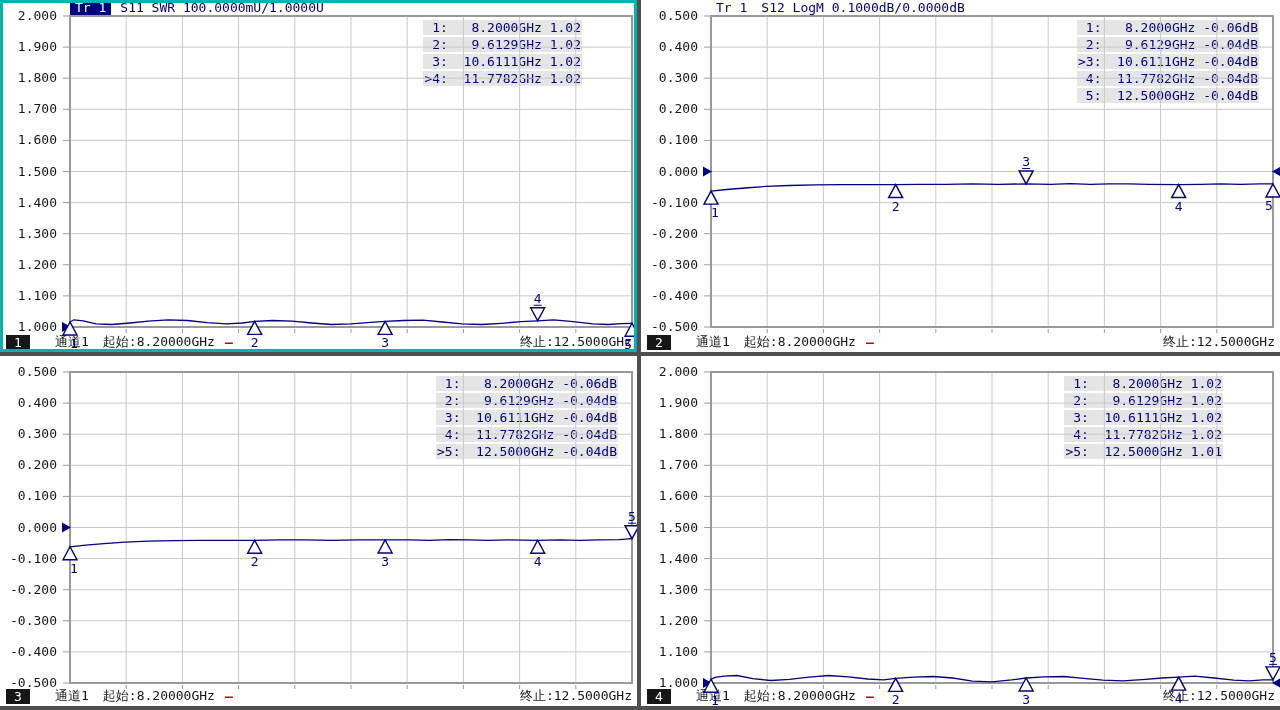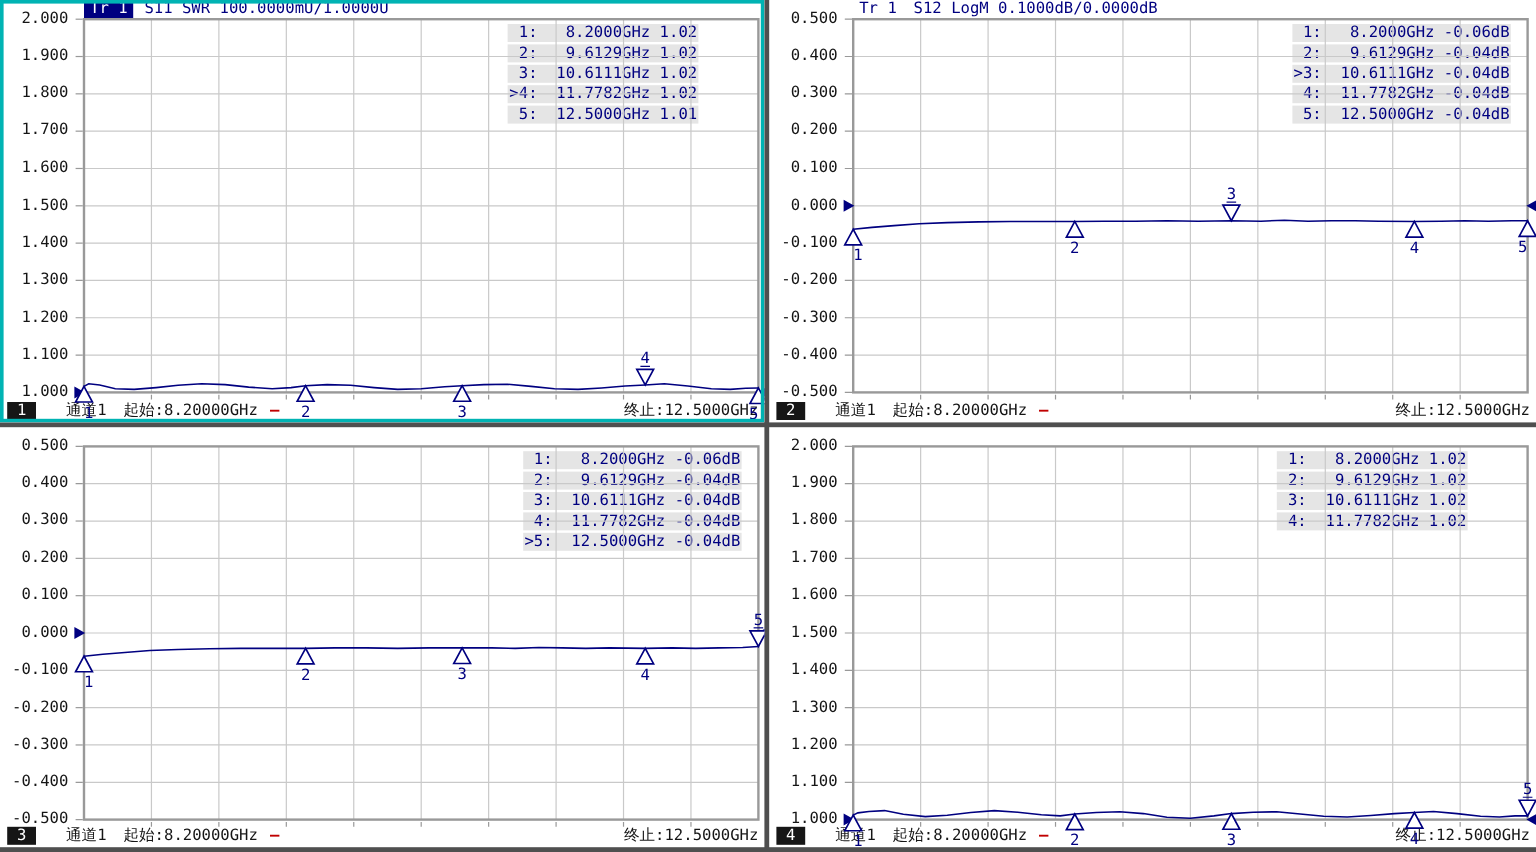--- a/index.html
+++ b/index.html
@@ -105,21 +105,20 @@
         <text x="537.6624186046512" y="302.78" text-anchor="middle" font-size="13" fill="#000080" font-family="DejaVu Sans Mono, monospace">4</text>
         <line x1="533.6624186046512" y1="305.28" x2="541.6624186046512" y2="305.28" stroke="#000080" stroke-width="1"></line>
         <polygon points="632,323.268 625,336.268 639,336.268" fill="#ffffff" stroke="#000080" stroke-width="1.4"></polygon>
         <text x="628" y="349.268" text-anchor="middle" font-size="13" fill="#000080" font-family="DejaVu Sans Mono, monospace">5</text>
       </svg>
     <div class="readout" style="width: 582px;">
         <div class="row"><span> 1:   8.2000GHz 1.02</span></div>
         <div class="row"><span> 2:   9.6129GHz 1.02</span></div>
         <div class="row"><span> 3:  10.6111GHz 1.02</span></div>
         <div class="row"><span>&gt;4:  11.7782GHz 1.02</span></div>
-        <div class="row"><span> 5:  12.5000GHz 1.01</span></div>
       </div>
     <div class="statusbar">
       <span class="winnum">1</span>
       <span class="chan">通道1</span>
       <span class="start">起始:8.20000GHz</span>
       <span class="dash">—</span>
       <span class="spacer"></span>
       <span class="stop">终止:12.5000GHz</span>
     </div>
     <div class="activeborder"></div>
@@ -367,20 +366,21 @@
         <text x="537.6624186046512" y="347.091" text-anchor="middle" font-size="13" fill="#000080" font-family="DejaVu Sans Mono, monospace">4</text>
         <polygon points="632,323.89 625,310.89 639,310.89" fill="#ffffff" stroke="#000080" stroke-width="1.4"></polygon>
         <text x="632" y="305.89" text-anchor="middle" font-size="13" fill="#000080" font-family="DejaVu Sans Mono, monospace">5</text>
         <line x1="628" y1="308.39" x2="636" y2="308.39" stroke="#000080" stroke-width="1"></line>
       </svg>
     <div class="readout" style="width: 582px;">
         <div class="row"><span> 1:   8.2000GHz 1.02</span></div>
         <div class="row"><span> 2:   9.6129GHz 1.02</span></div>
         <div class="row"><span> 3:  10.6111GHz 1.02</span></div>
         <div class="row"><span> 4:  11.7782GHz 1.02</span></div>
+        <div class="row"><span>&gt;5:  12.5000GHz 1.01</span></div>
       </div>
     <div class="statusbar">
       <span class="winnum">4</span>
       <span class="chan">通道1</span>
       <span class="start">起始:8.20000GHz</span>
       <span class="dash">—</span>
       <span class="spacer"></span>
       <span class="stop">终止:12.5000GHz</span>
     </div>
 

